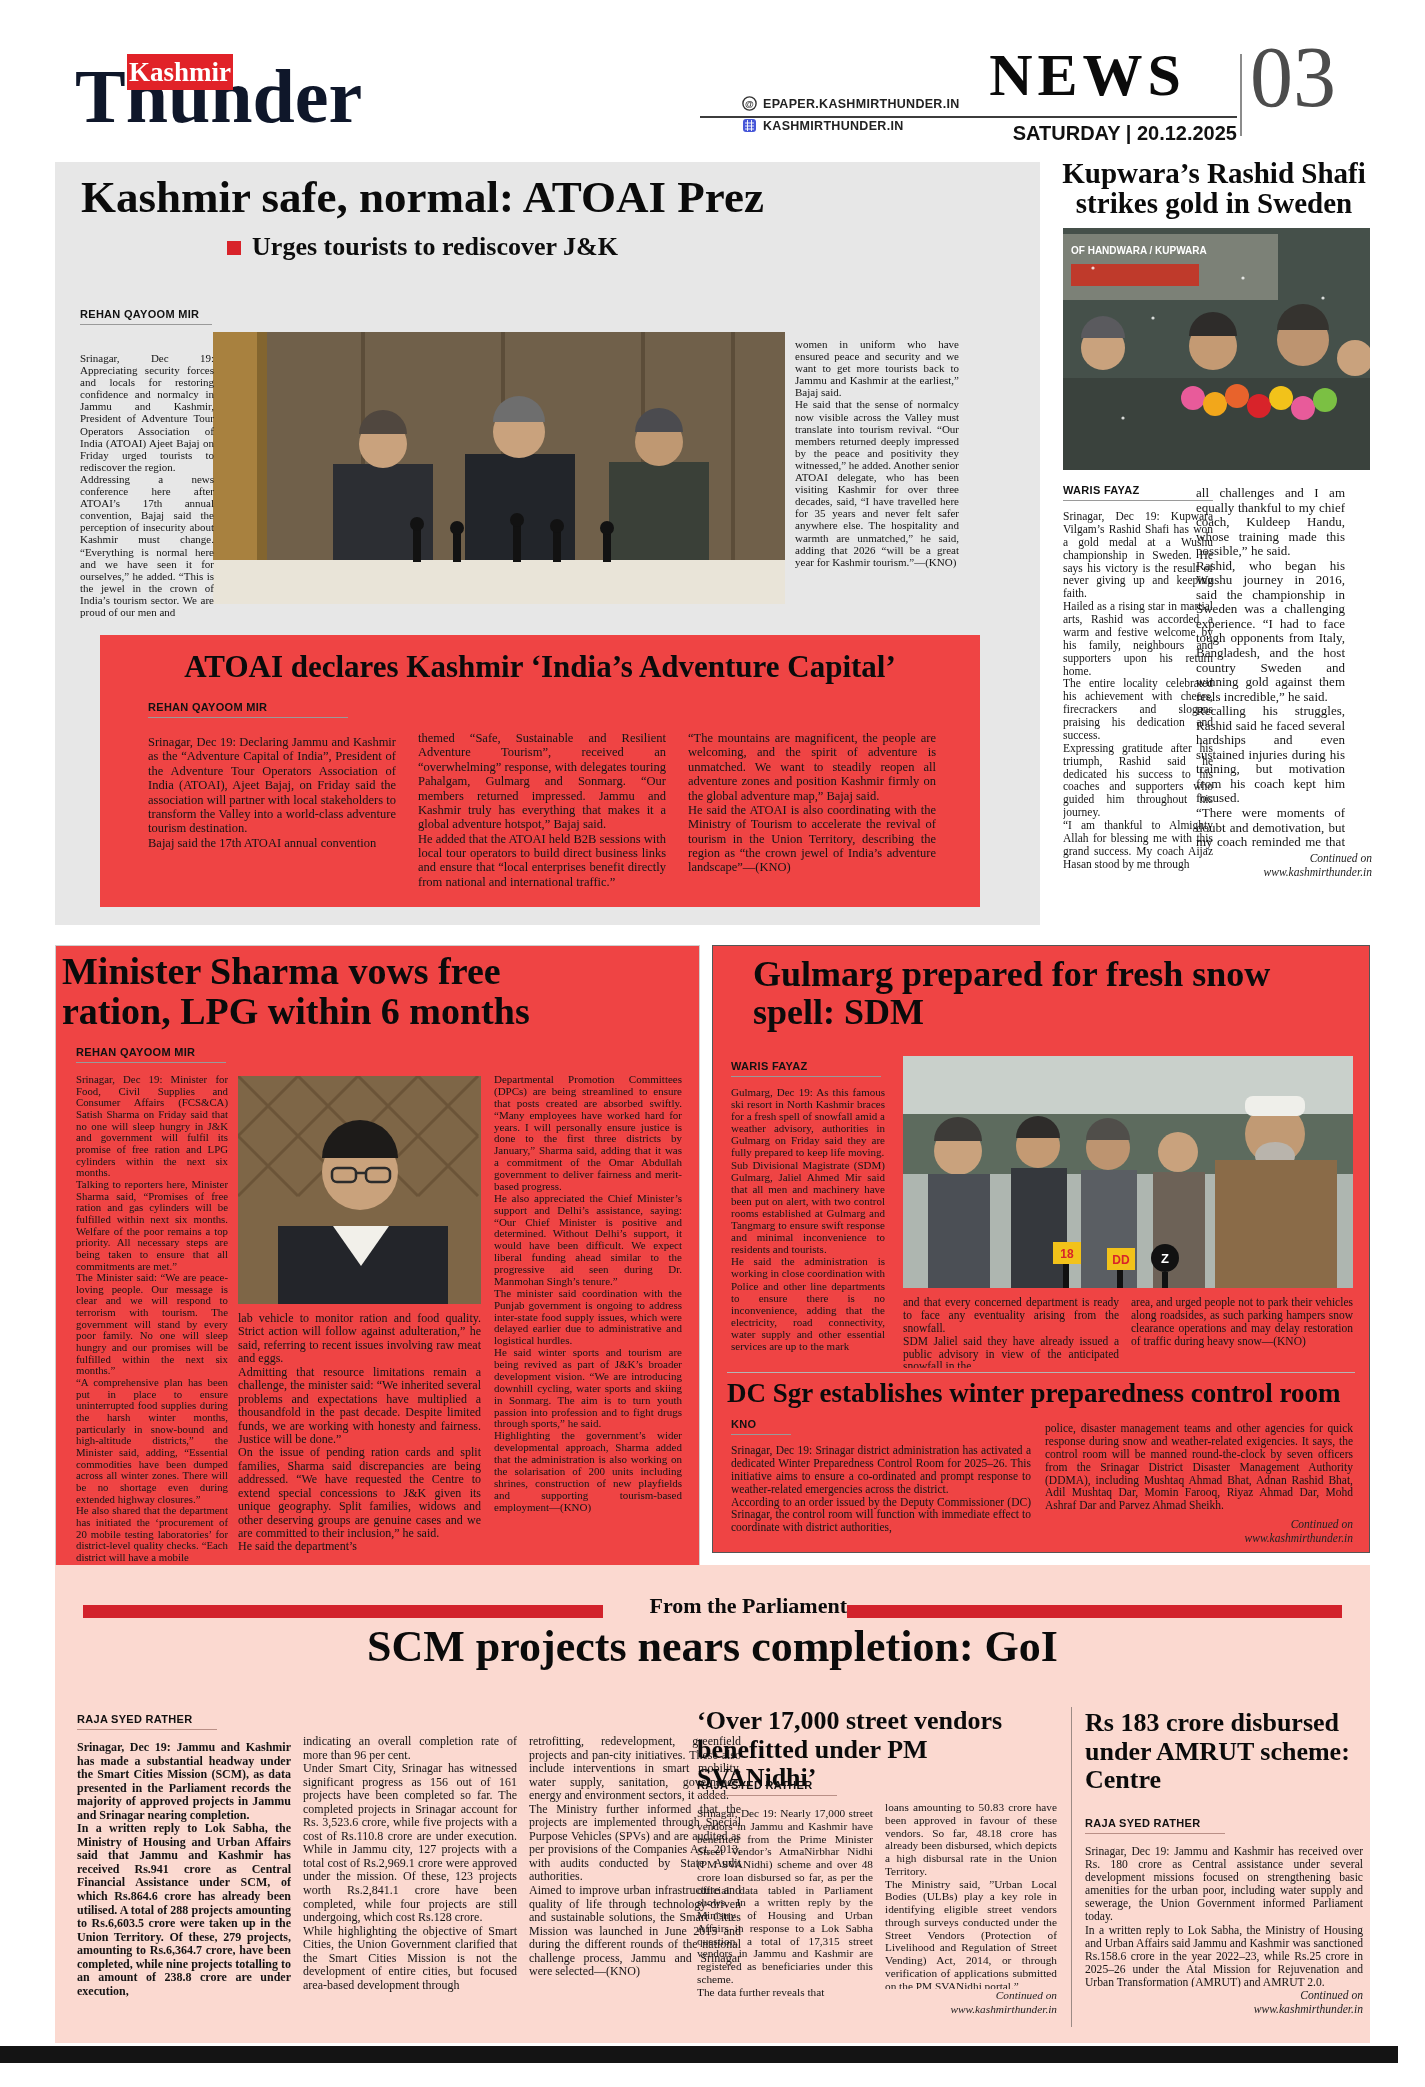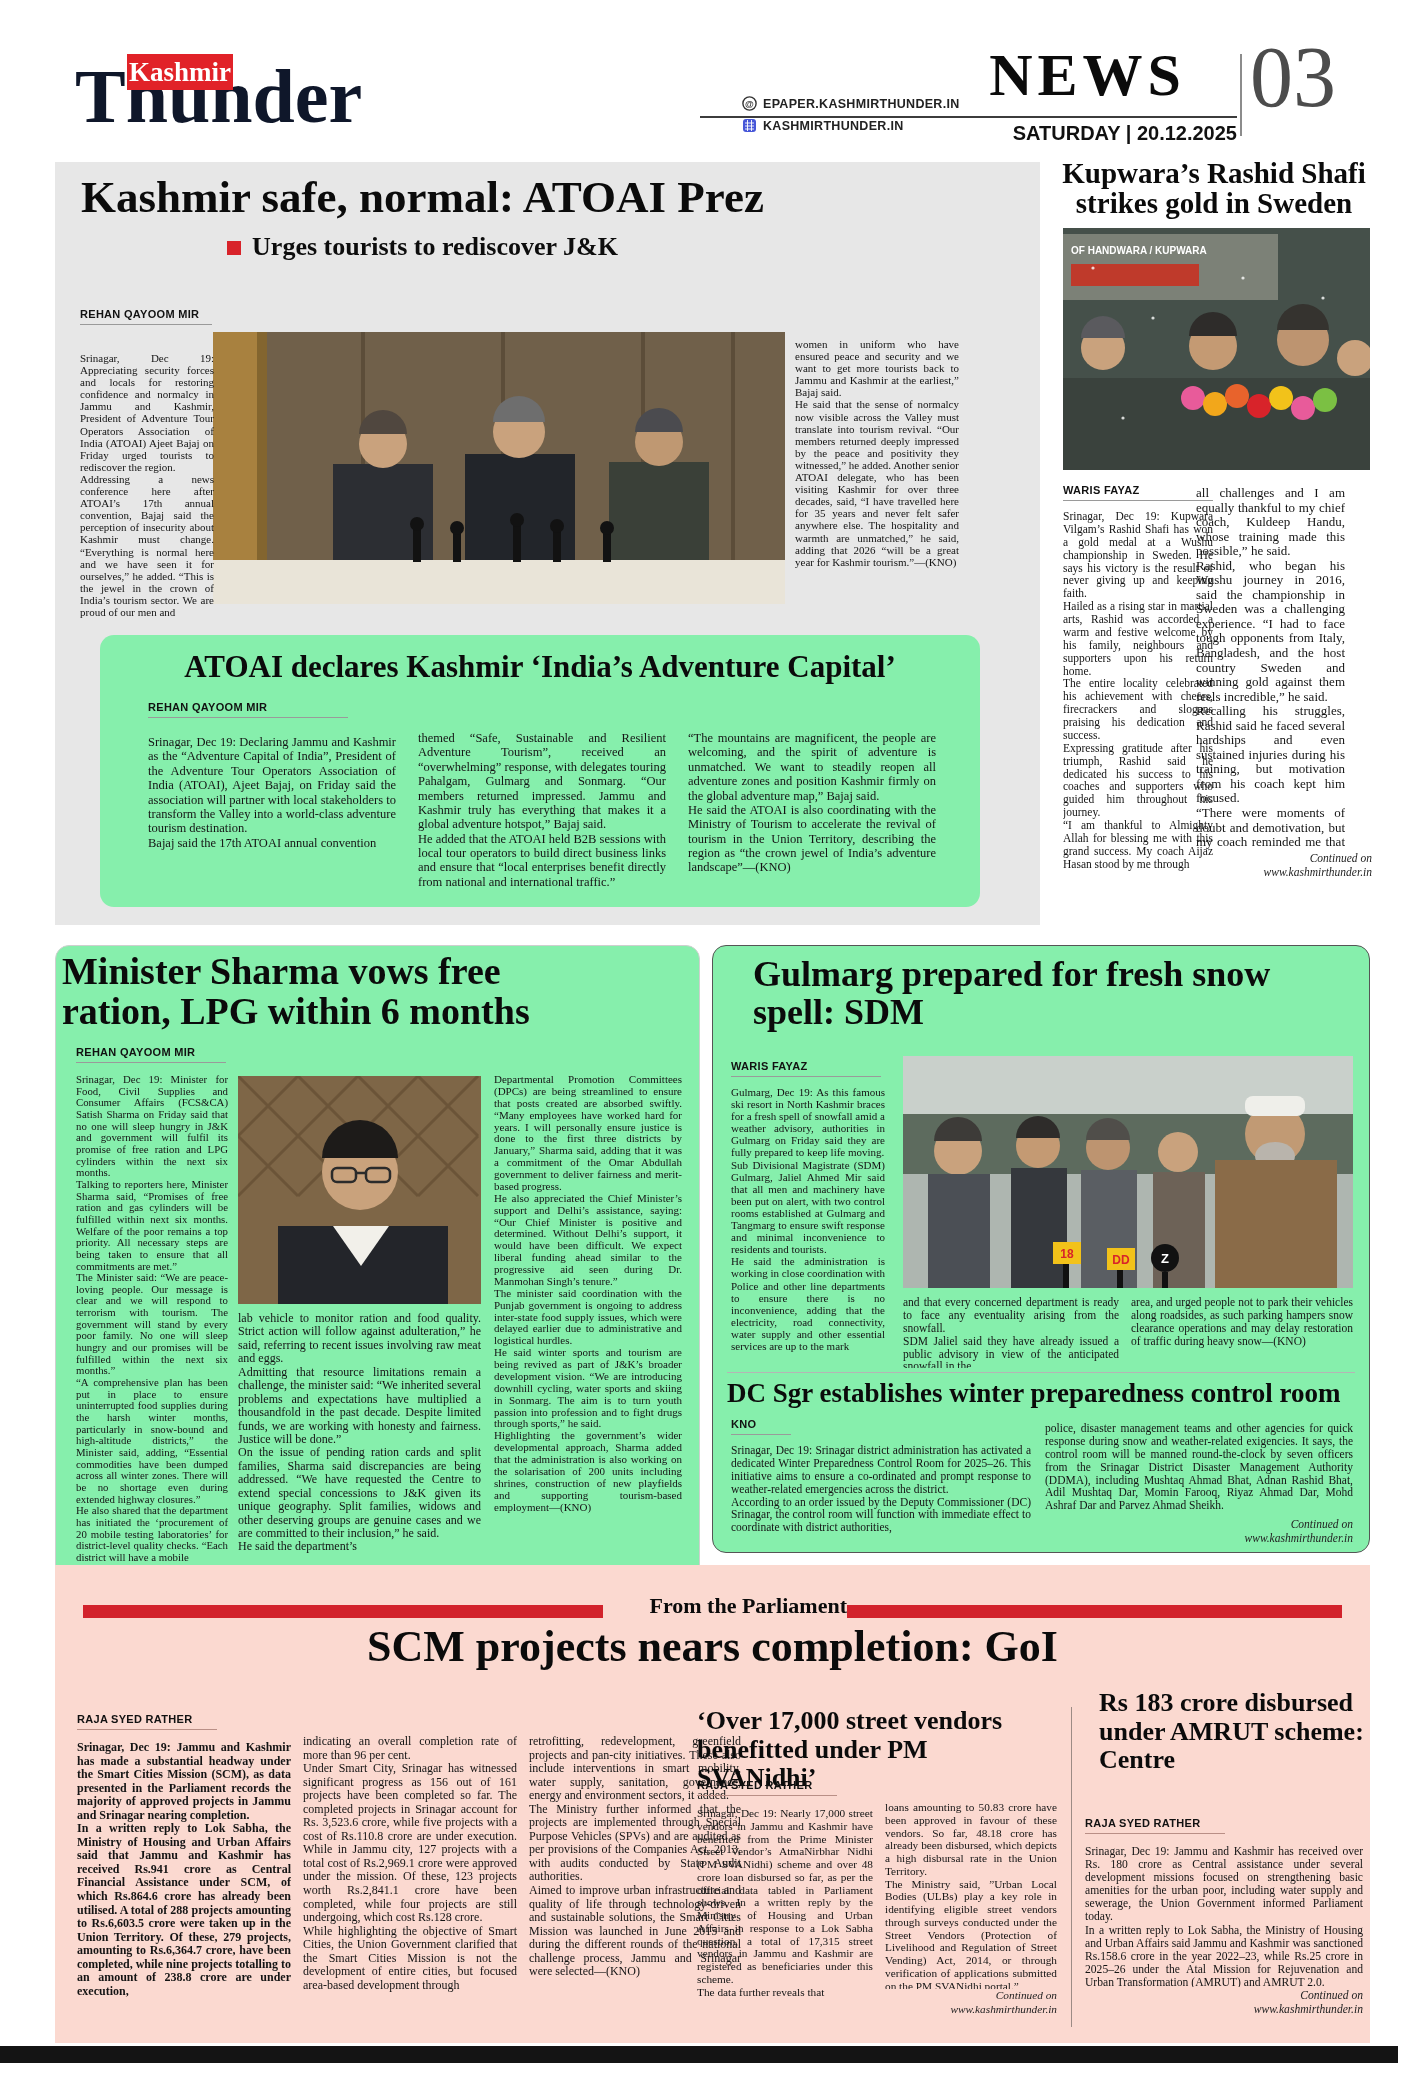--- a/index.html
+++ b/index.html
@@ -8,21 +8,21 @@
   .abs{position:absolute;}
   .col{position:absolute;text-align:justify;white-space:pre-line;overflow:hidden;
        font-family:"Liberation Serif",serif;color:#141414;}
   .byline{position:absolute;font-family:"Liberation Sans",sans-serif;font-weight:bold;
           font-size:11px;letter-spacing:.3px;color:#111;border-bottom:1px solid #9a9a9a;
           padding-bottom:4px;}
   .hl{position:absolute;font-family:"Liberation Serif",serif;font-weight:bold;color:#0b0b0b;}
   .continued{position:absolute;font-style:italic;text-align:right;
              font-family:"Liberation Serif",serif;color:#222;}
   .rule{position:absolute;background:#9a9a9a;}
-  .box{position:absolute;background:#86efac;border-radius:14px;}
+  .box{position:absolute;background:#ef4444;}
   .kickersq{display:inline-block;width:14px;height:14px;background:#d8232a;margin-right:11px;}
   .mast-red{position:absolute;background:#e12228;color:#fff;font-family:"Liberation Serif",serif;
             font-weight:bold;text-align:center;}
   .contact-row{display:flex;align-items:center;gap:6px;font-family:"Liberation Sans",sans-serif;
                font-weight:bold;font-size:12.5px;letter-spacing:.3px;color:#222;}
   svg text{font-family:"Liberation Sans",sans-serif;}
 </style>
 </head>
 <body>
 
@@ -269,21 +269,21 @@
 The data further reveals that</div>
     <div class="col" style="left:830px;top:236px;width:172px;height:188px;font-size:11.3px;line-height:1.13;">loans amounting to 50.83 crore have been approved in favour of these vendors. So far, 48.18 crore has already been disbursed, which depicts a high disbursal rate in the Union Territory.
 The Ministry said, ”Urban Local Bodies (ULBs) play a key role in identifying eligible street vendors through surveys conducted under the Street Vendors (Protection of Livelihood and Regulation of Street Vending) Act, 2014, or through verification of applications submitted on the PM SVANidhi portal.”</div>
     <div class="continued" style="left:830px;top:424px;width:172px;font-size:11.3px;line-height:1.2;">
       <span>Continued on</span><br>
       <span>www.kashmirthunder.in</span>
     </div>
 
     <div class="abs" style="left:1016px;top:142px;width:1px;height:320px;background:#9c8b85;"></div>
 
-    <div class="hl" style="left:1030px;top:124px;width:278px;font-size:26px;line-height:1.1;margin-left:14px;">Rs 183 crore disbursed under AMRUT scheme: Centre</div>
+    <div class="hl" style="left:1030px;top:144px;width:278px;font-size:26px;line-height:1.1;">Rs 183 crore disbursed under AMRUT scheme: Centre</div>
     <div class="byline" style="left:1030px;top:252px;width:140px;border-bottom-color:#b98f86;">RAJA SYED RATHER</div>
     <div class="col" style="left:1030px;top:280px;width:278px;height:142px;font-size:11.6px;line-height:1.13;">Srinagar, Dec 19: Jammu and Kashmir has received over Rs. 180 crore as Central assistance under several development missions focused on strengthening basic amenities for the urban poor, including water supply and sewerage, the Union Government informed Parliament today.
 In a written reply to Lok Sabha, the Ministry of Housing and Urban Affairs said Jammu and Kashmir was sanctioned Rs.158.6 crore in the year 2022–23, while Rs.25 crore in 2025–26 under the Atal Mission for Rejuvenation and Urban Transformation (AMRUT) and AMRUT 2.0.</div>
     <div class="continued" style="left:1030px;top:424px;width:278px;font-size:11.6px;line-height:1.2;">
       <span>Continued on</span><br>
       <span>www.kashmirthunder.in</span>
     </div>
   </div>
 
   <div class="abs" style="left:0;top:2046px;width:1398px;height:17px;background:#141414;"></div>

